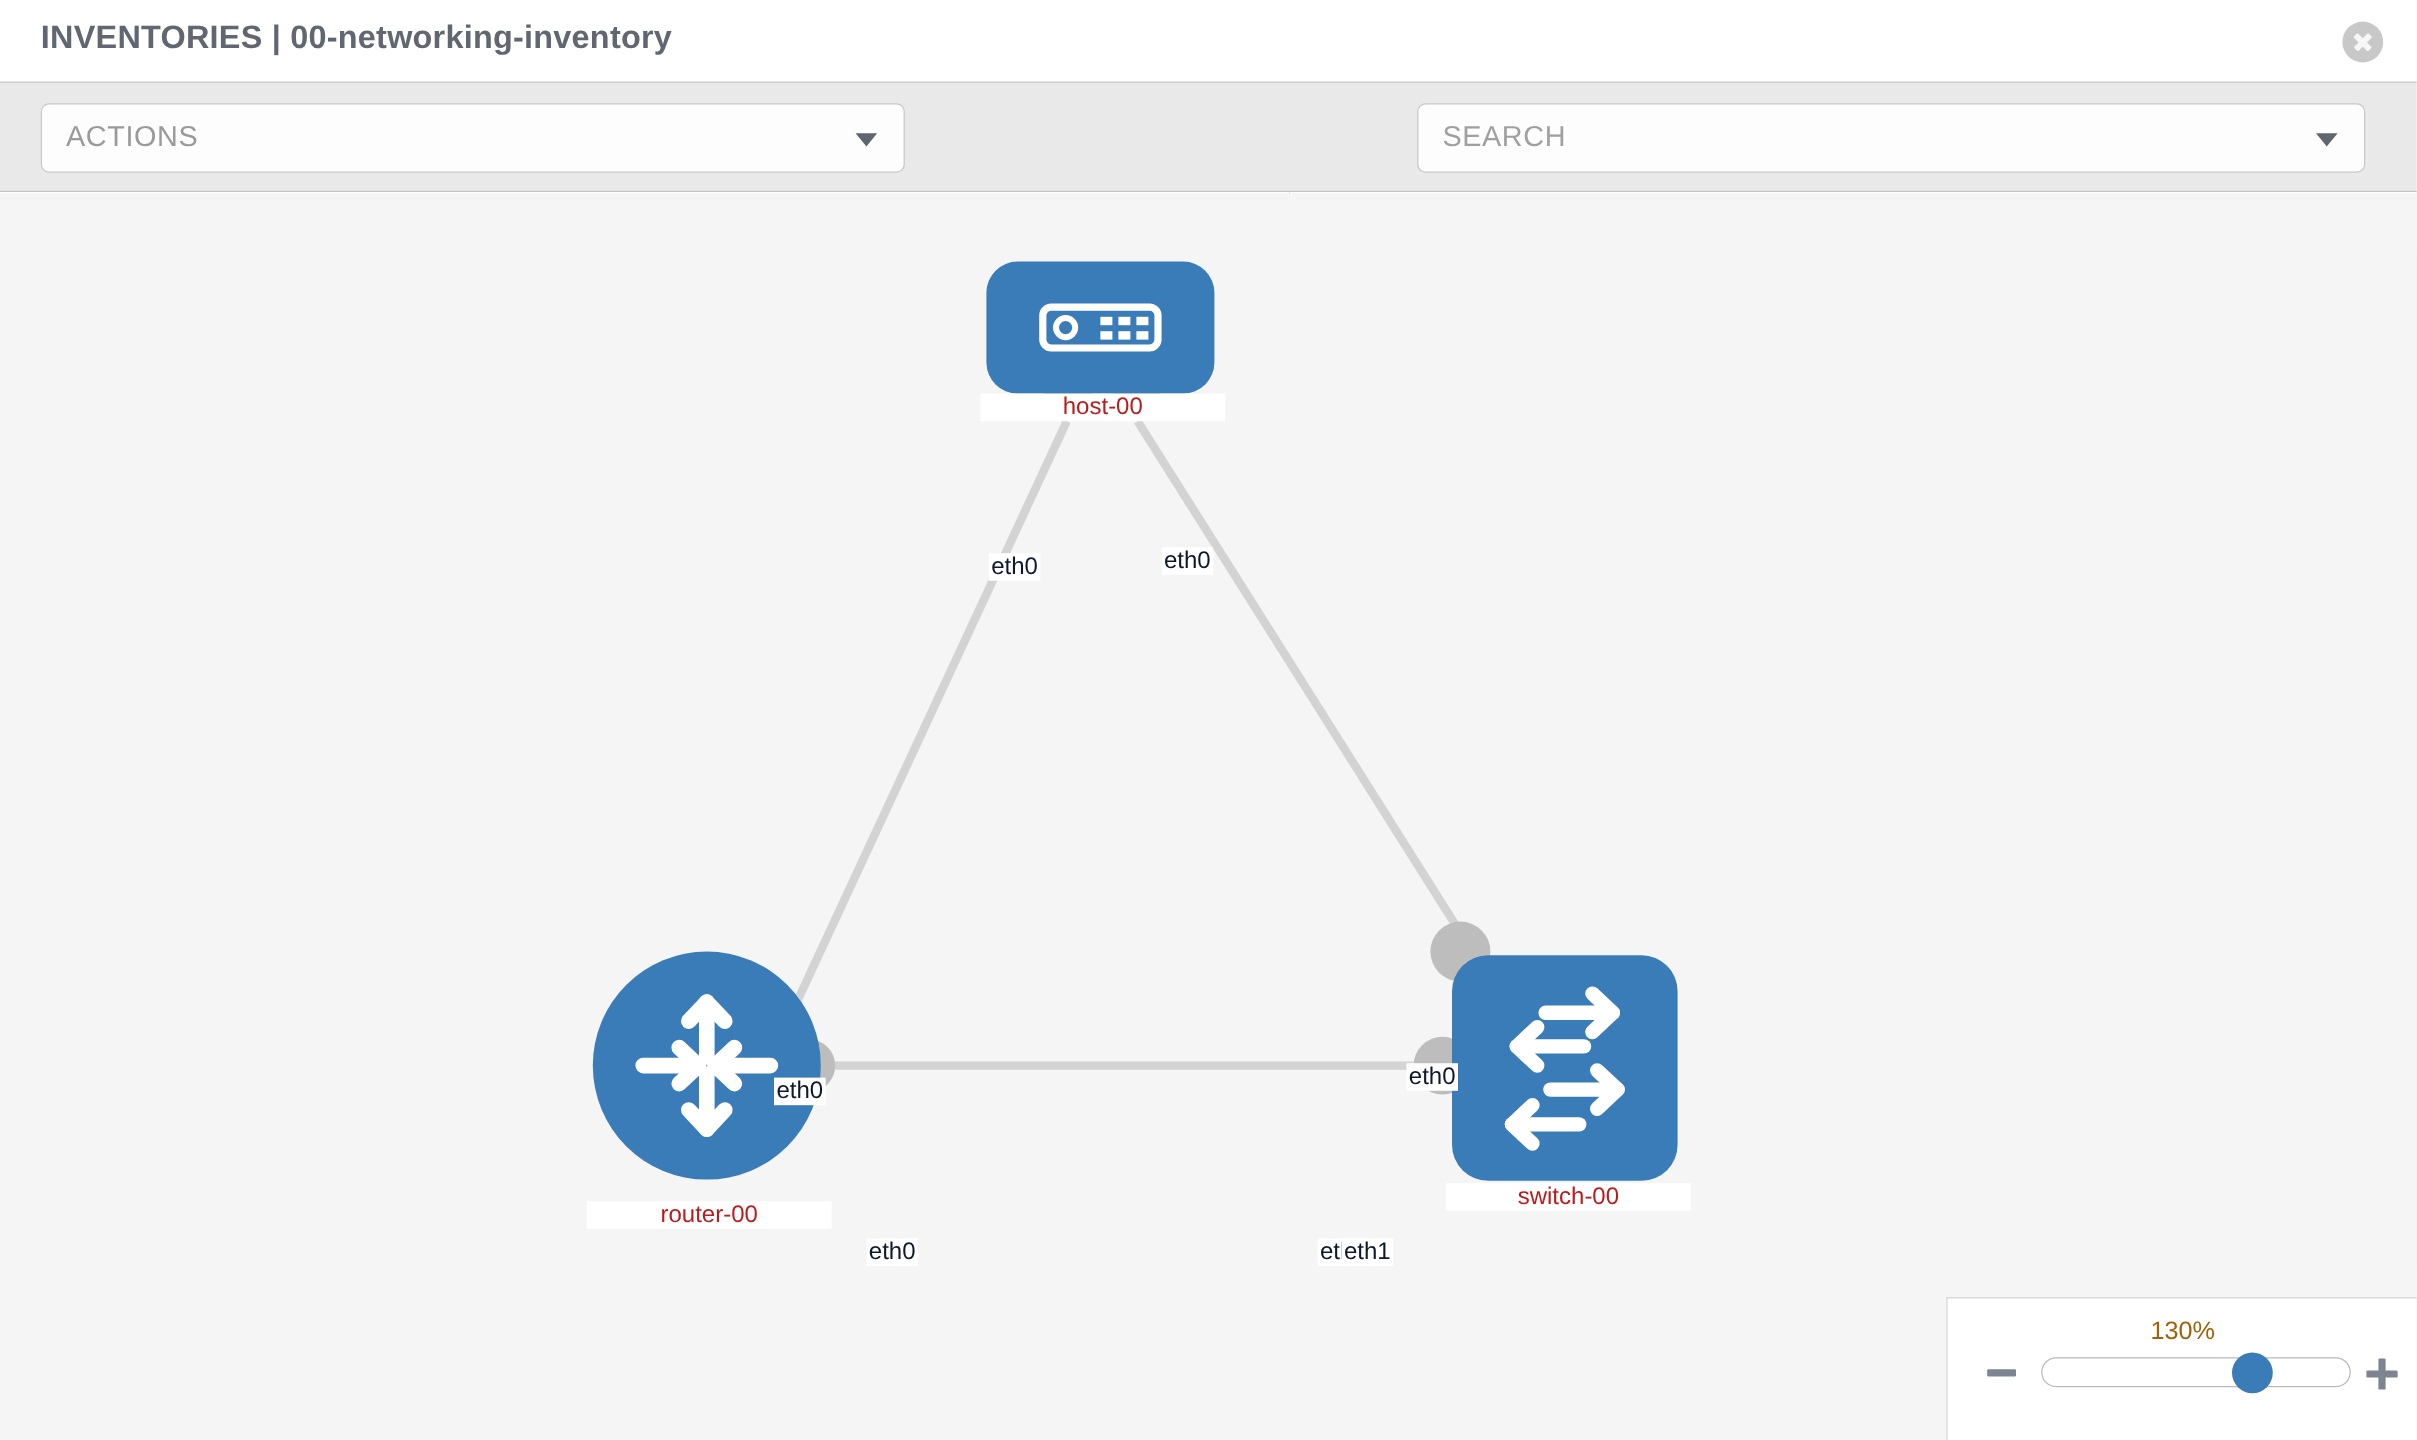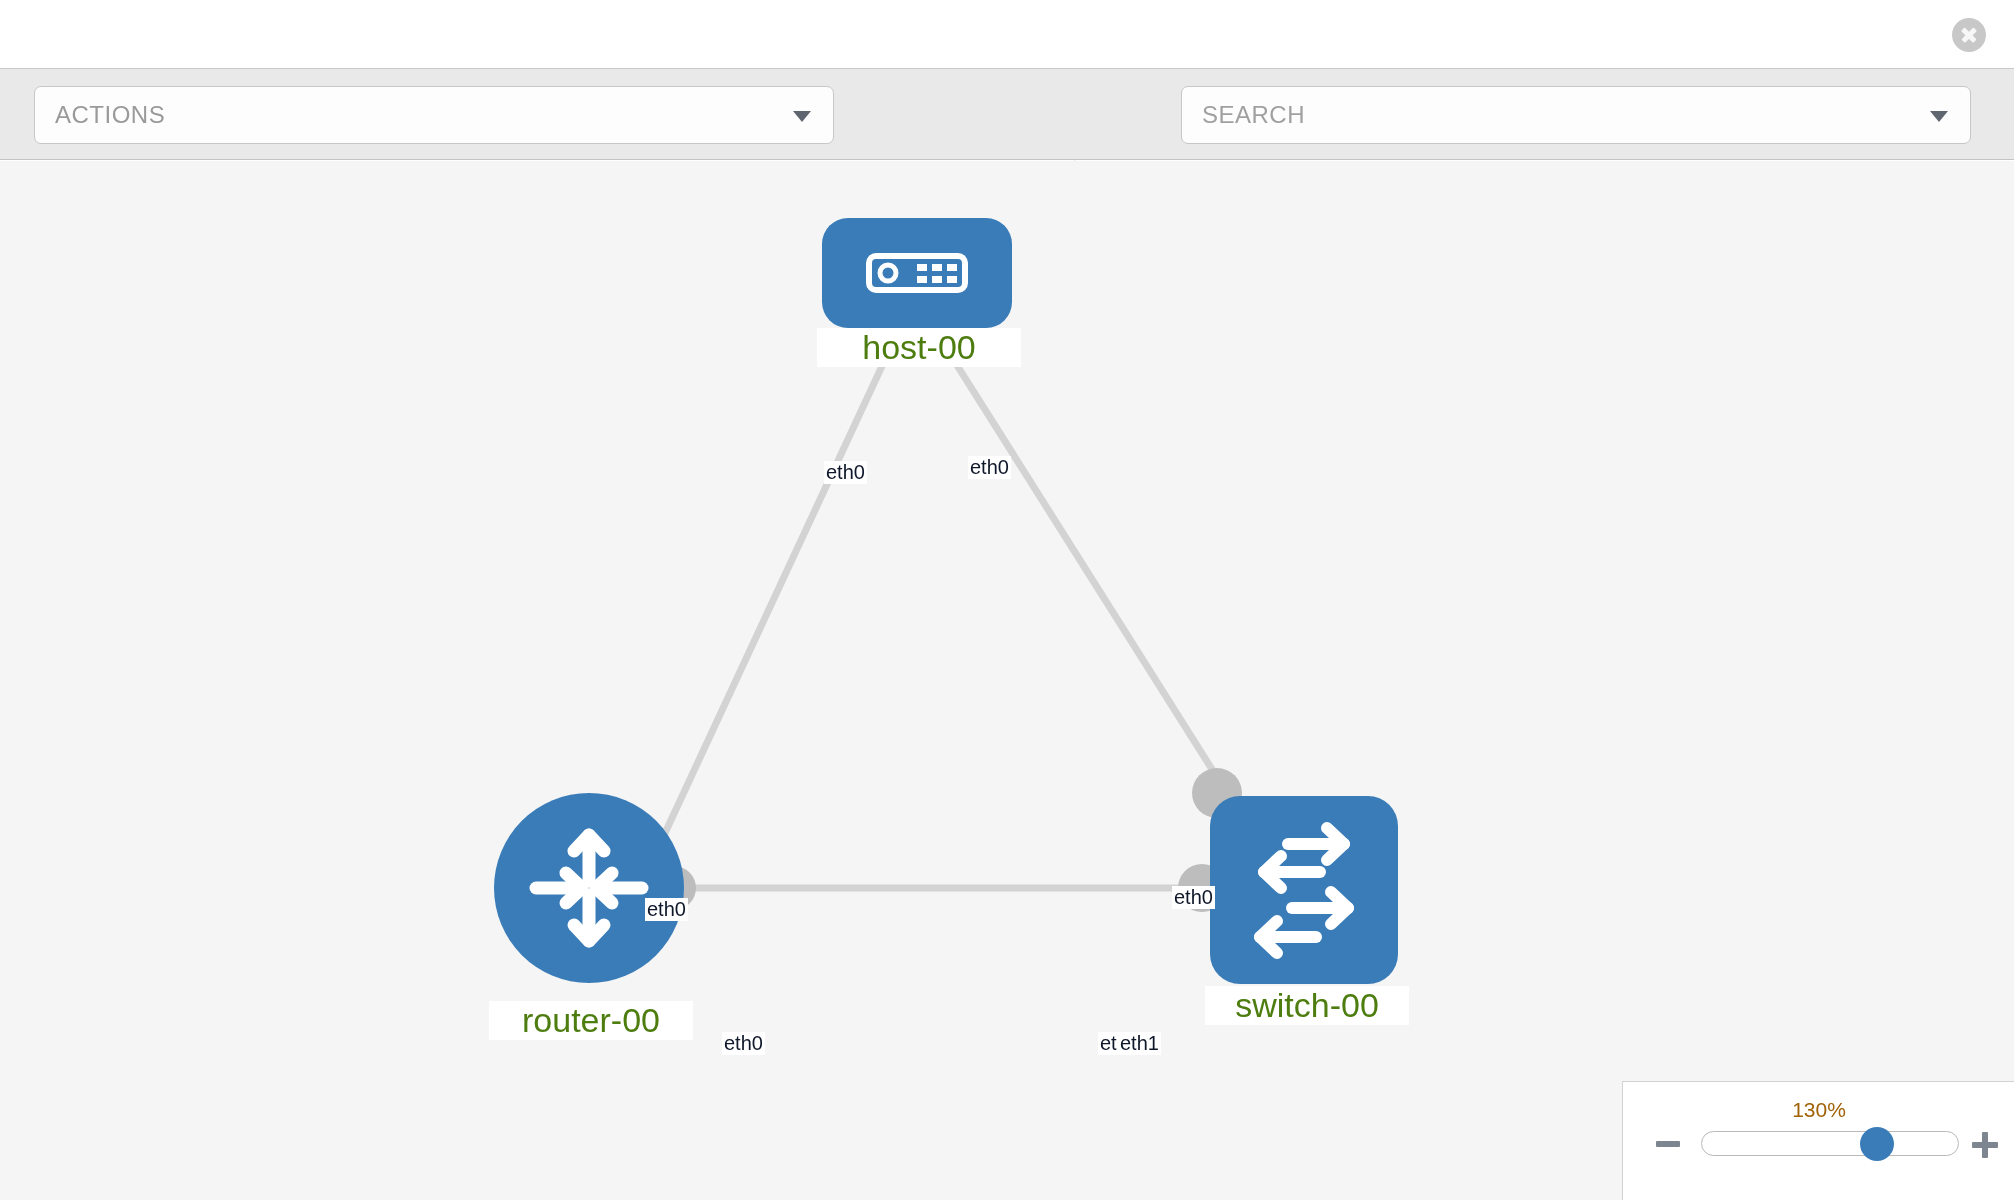--- a/index.html
+++ b/index.html
@@ -65,21 +65,21 @@
     height: 92px;
     background: #e9e9e9;
     border-top: 1px solid #c9c9c9;
     border-bottom: 1px solid #c4c4c4;
     box-sizing: border-box;
   }
   #actions-select {
     position: absolute;
     left: 34px;
     top: 17px;
-    width: 800px;
+    width: 720px;
     height: 58px;
     background: #fdfdfd;
     border: 1px solid #c7c7c7;
     border-radius: 7px;
     box-sizing: border-box;
     cursor: pointer;
   }
   #actions-select .sel-label {
     position: absolute;
     left: 20px;
@@ -151,22 +151,22 @@
     cursor: pointer;
   }
   .node-shape {
     position: absolute;
     left: 0; top: 0;
     background: #3a7cb8;
   }
   .node-label {
     position: absolute;
     white-space: nowrap;
-    font-size: 34px;
-    color: #4d7c0f;
+    font-size: 20px;
+    color: #b91c1c;
     background: #ffffff;
     padding: 0 2px;
     text-align: center;
   }
   .nub {
     position: absolute;
     background: #bdbdbd;
     border-radius: 50%;
   }
   .edge-label {
@@ -247,20 +247,21 @@
     background: #7d8590;
     border-radius: 1px;
   }
   #zoom-in-button .plus-h { left: 0; top: 10px; width: 26px; height: 6px; }
   #zoom-in-button .plus-v { left: 10px; top: 0; width: 6px; height: 26px; }
 </style>
 </head>
 <body>
 
 <div id="app-header">
+  <div id="page-title">INVENTORIES | 00-networking-inventory</div>
   <div id="close-button">
     <span class="x-bar a"></span>
     <span class="x-bar b"></span>
   </div>
 </div>
 
 <div id="toolbar">
 
   <div id="actions-select">
     <span class="sel-label">ACTIONS</span>

